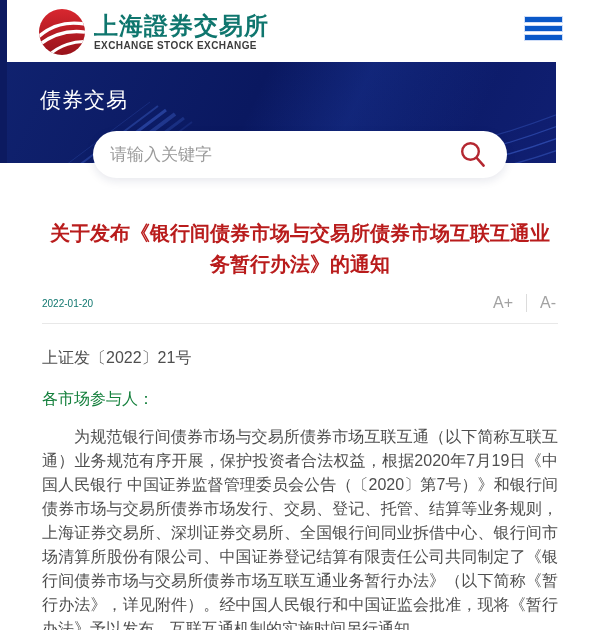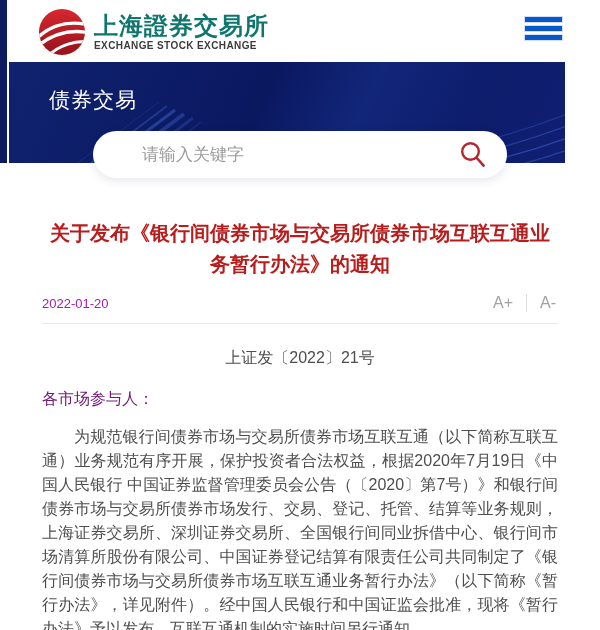--- a/index.html
+++ b/index.html
@@ -19,45 +19,45 @@
   .logo-mark { width:48px; height:48px; display:block; }
   .logo-text { margin-left:8px; }
   .logo-cn { font-size:24px; font-weight:bold; color:#0f766e; letter-spacing:1px; line-height:28px; font-family:"Liberation Serif","DejaVu Serif",serif; }
   .logo-en { font-size:10px; font-weight:bold; color:#3c3c3c; letter-spacing:0.4px; line-height:12px; }
   .menu { position:absolute; right:38px; top:17px; width:37px; cursor:pointer; }
   .menu span { display:block; width:37px; height:5px; background:#0a58c8; margin-bottom:4px; box-shadow:0 0 0 1px rgba(120,160,235,0.35); }
   .menu span:last-child { margin-bottom:0; }
 
   
   .banner { position:absolute; left:0; top:62px; width:556px; height:101px;
-    background:linear-gradient(115deg,#10226f 0%,#0a1860 45%,#0b1a66 70%,#101f72 100%); overflow:hidden;margin-left:9px; }
+    background:linear-gradient(115deg,#10226f 0%,#0a1860 45%,#0b1a66 70%,#101f72 100%); overflow:hidden; }
   .banner-sheen { position:absolute; left:0; top:0; width:600px; height:101px;
     background:linear-gradient(115deg,rgba(40,80,200,0) 42%,rgba(50,95,220,0.18) 58%,rgba(10,20,80,0) 78%); }
   .banner-deco { position:absolute; left:0; top:0; }
   .banner-title { position:absolute; left:40px; top:24px; color:#ffffff; font-size:21px; font-weight:500; letter-spacing:1px; }
 
   
   .searchbar { position:absolute; left:93px; top:131px; width:414px; height:47px; background:#ffffff;
     border-radius:24px; box-shadow:0 3px 10px rgba(20,30,80,0.10); z-index:6; display:flex; align-items:center; }
-  .search-input { flex:1; border:none; outline:none; background:transparent; margin-left:49px; font-size:17px; color:#333;
+  .search-input { flex:1; border:none; outline:none; background:transparent; margin-left:17px; font-size:17px; color:#333;
     font-family:"Liberation Sans","DejaVu Sans",sans-serif; }
   .search-input::placeholder { color:#9b9b9b; }
   .search-btn { border:none; background:transparent; padding:0; margin-right:20px; cursor:pointer; height:28px; }
 
   
   .content { position:absolute; left:0; top:163px; width:600px; padding:55px 42px 0 42px; }
   .article-title { font-size:20px; line-height:31px; font-weight:bold; color:#b91c1c; text-align:center; }
   .meta { display:flex; justify-content:space-between; align-items:center; margin-top:14px; }
-  .date { font-size:13px; color:#a21caf; }
+  .date { font-size:10px; color:#0f766e; }
   .font-controls { display:flex; align-items:center; }
   .font-btn { font-size:16px; color:#a2a2a2; cursor:pointer; padding:0 2px; }
   .vsep { width:1px; height:18px; background:#dcdcdc; margin:0 11px; }
   .divider { border:none; border-top:1px solid #e8e8e8; margin-top:11px; }
-  .docnum { margin-top:22px; text-align:center; font-size:16px; line-height:24px; color:#4e4e4e; }
-  .salutation { margin-top:17px; font-size:16px; line-height:24px; color:#701a75; }
+  .docnum { margin-top:22px; text-align:left; font-size:16px; line-height:24px; color:#4e4e4e; }
+  .salutation { margin-top:17px; font-size:16px; line-height:24px; color:#15803d; }
   .para { margin-top:14px; font-size:16px; line-height:24px; color:#4e4e4e; text-indent:2em; text-align:justify; }
 </style>
 </head>
 <body>
 
 <div class="page">
 
   <div class="left-strip"></div>
 
   <header class="header">

